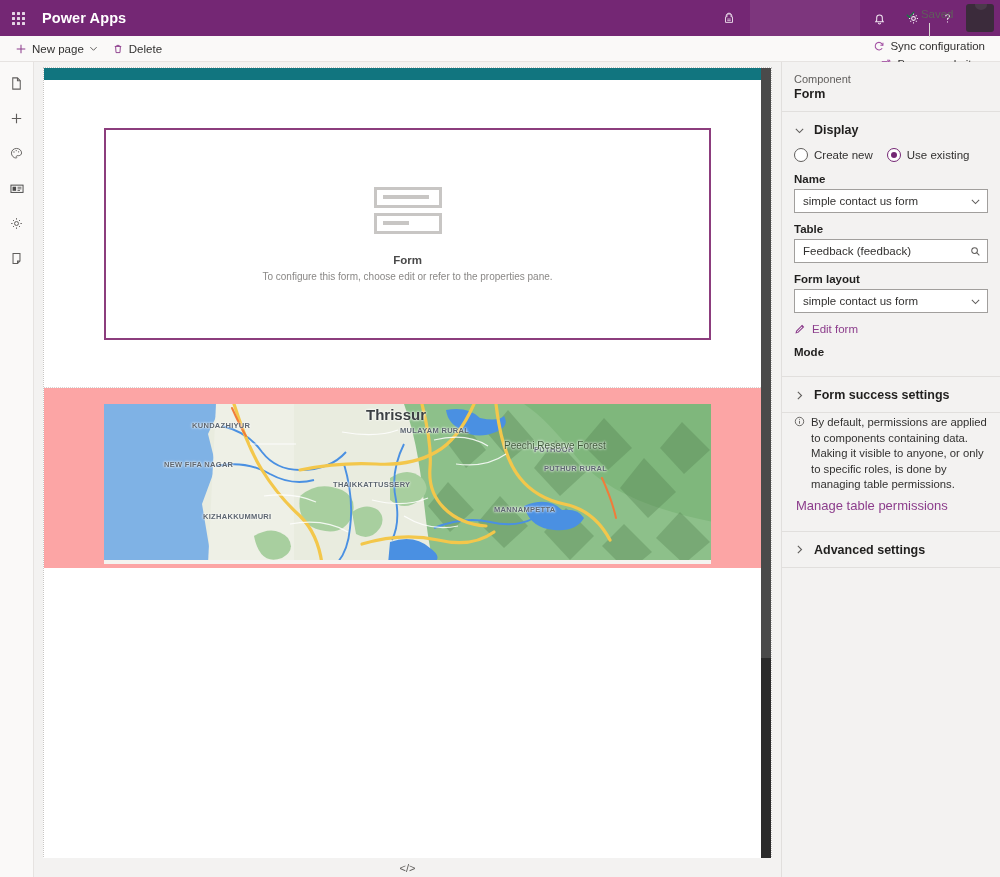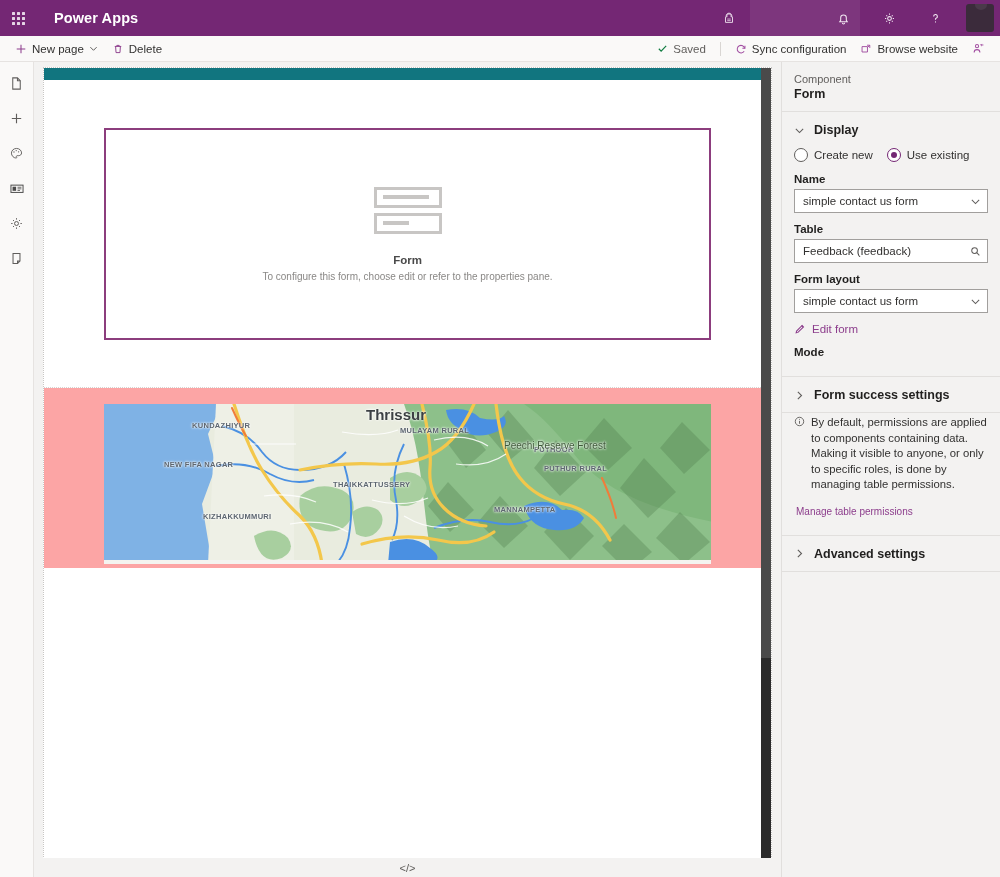--- a/index.html
+++ b/index.html
@@ -8,21 +8,21 @@
     width: 1000px; height: 877px;
     overflow: hidden;
     font-family: "Liberation Sans", sans-serif;
     background: #ffffff;
   }
   #app { position: relative; width: 1000px; height: 877px; background: #f3f2f1; }
 
   
   .suitebar {
     position: absolute; top: 0; left: 0; width: 1000px; height: 36px;
-    background: #742774; display: flex; align-items: center; gap: 12px;
+    background: #742774; display: flex; align-items: center;
   }
   .waffle {
     width: 36px; height: 36px; display: flex; align-items: center; justify-content: center;
     cursor: pointer;
   }
   .waffle-grid {
     display: grid; grid-template-columns: repeat(3, 3px); grid-template-rows: repeat(3, 3px);
     gap: 2px;
   }
   .waffle-grid i { background: #e6d6e6; border-radius: 0.5px; display: block; width: 3px; height: 3px; }
@@ -50,21 +50,21 @@
     border-radius: 50%; background: #4a3a4a;
   }
 
   
   .cmdbar {
     position: absolute; top: 36px; left: 0; width: 1000px; height: 26px;
     background: #faf9f8; border-bottom: 1px solid #e6e3e1;
     display: flex; align-items: center; font-size: 11.5px; color: #323130;
   }
   .cmd-left { display: flex; padding-left: 8px; }
-  .cmd-right { margin-left: auto; display: flex; align-items: center; padding-right: 8px; }
+  .cmd-right { margin-left: auto; display: flex; align-items: center; padding-right: 8px; flex-direction: column; }
   .cmd-item {
     display: flex; align-items: center; gap: 5px; padding: 3px 7px; cursor: pointer;
     white-space: nowrap; border-radius: 2px;
   }
   .cmd-ico { display: flex; align-items: center; color: #a4373a; }
   .cmd-ico.purple { color: #8c3d8c; }
   .cmd-ico.green { color: #107c41; }
   .cmd-ico.gray { color: #605e5c; }
   .cmd-sep { width: 1px; height: 14px; background: #d9d6d3; margin: 0 7px; }
   .cmd-text-muted { color: #605e5c; }
@@ -221,21 +221,21 @@
   .link-row {
     display: flex; align-items: center; gap: 6px; margin: 0 0 11px 0; cursor: pointer;
   }
   .link-row .li { color: #8c3d8c; display: flex; }
   .link-row .lt { color: #8c3d8c; font-size: 11.5px; }
   .note {
     display: flex; gap: 6px; font-size: 11.3px; color: #323130; line-height: 15.5px;
     margin-top: 2px;
   }
   .note .ni { color: #605e5c; flex-shrink: 0; margin-top: 1px; }
-  .pane-link { color: #8c3d8c; font-size: 10px; margin: 13px 0 4px 2px; display: inline-block; cursor: pointer; }
+  .pane-link { color: #8c3d8c; font-size: 13px; margin: 5px 0 4px 2px; display: inline-block; cursor: pointer; }
 </style>
 </head>
 <body>
 
 <div id="app">
 
   <div class="suitebar">
     <div class="waffle">
       <div class="waffle-grid">
         <i></i>

